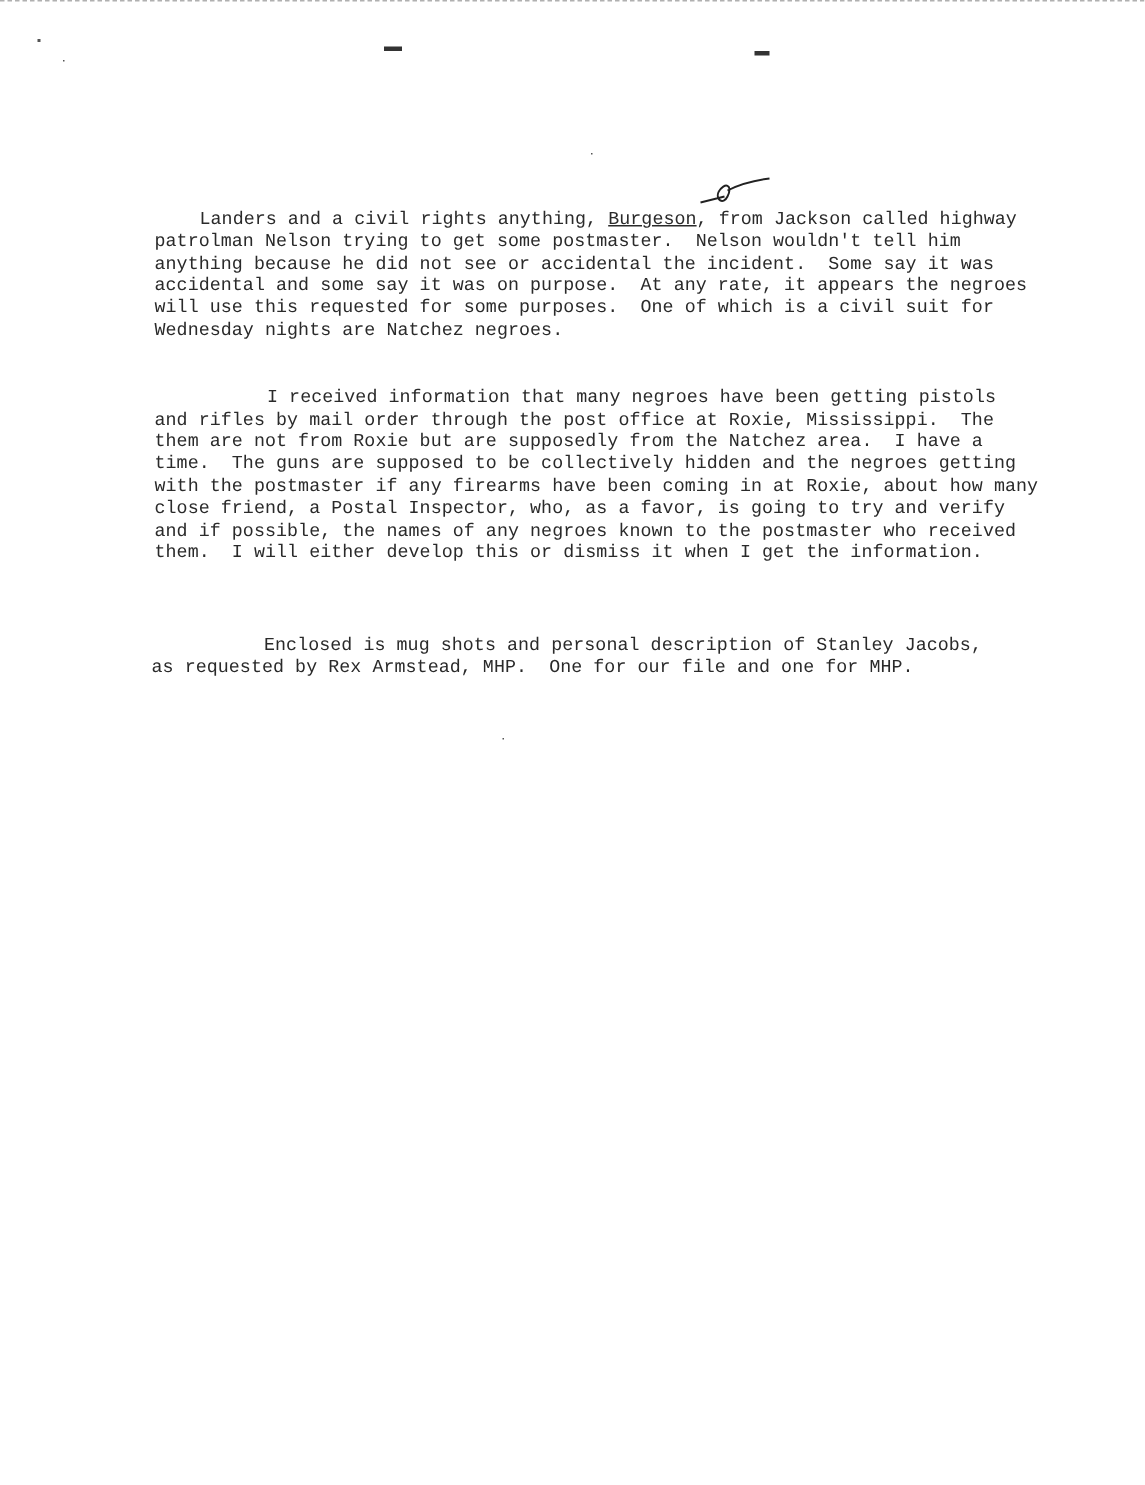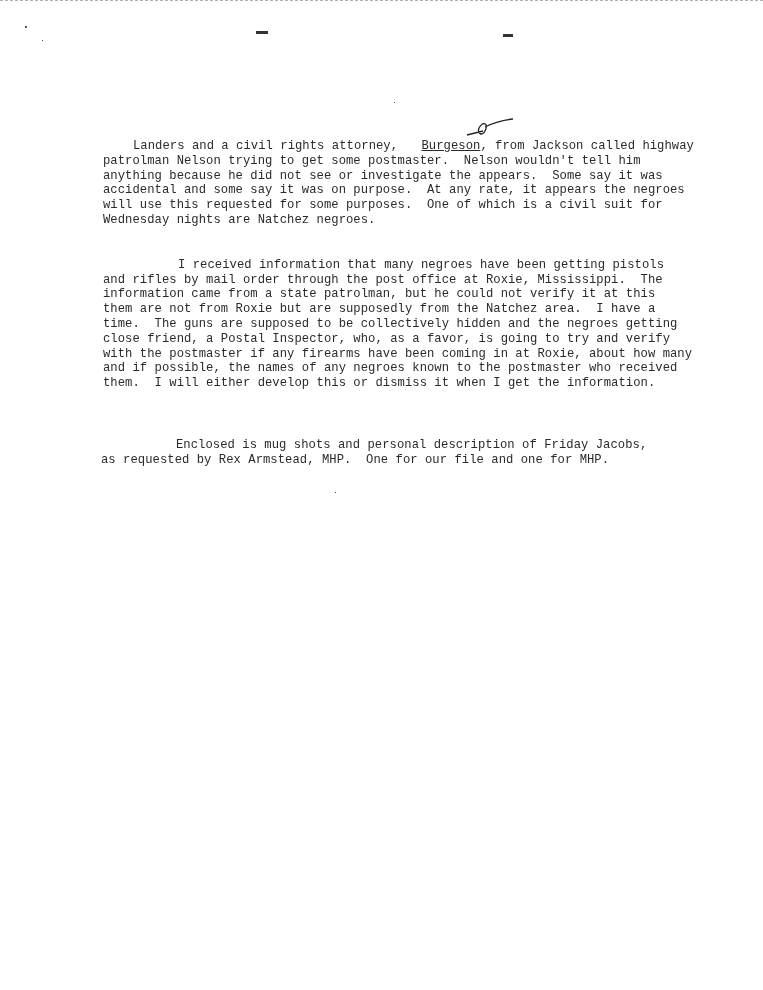--- a/index.html
+++ b/index.html
@@ -7,59 +7,58 @@
     .top-border { position: absolute; left: 0; top: 0; width: 763px; height: 0; border-top: 1px dashed #b0b0b0; }
     .speck { position: absolute; background: #555; }
     .doc { position: absolute; left: 103px; top: 139px; width: 620px;
       font-family: "Liberation Mono", "DejaVu Sans Mono", monospace;
       font-size: 12.2px; line-height: 14.8px; color: #2a2a2a; letter-spacing: 0.05px; }
     .line { white-space: pre; display: block; }
     .indent1 { padding-left: 30px; }
     .indent2 { padding-left: 75px; font-family: Liberation Mono, monospace; }
     .gap1 { height: 15px; }
     .gap2 { height: 32px; }
-    .u { text-decoration: underline; margin-left: 16px; }
+    .u { text-decoration: underline; }
     .hand { position: absolute; left: 465px; top: 117px; width: 50px; height: 22px; }
   </style>
 </head>
 <body>
 
 <div class="top-border"></div>
 <div class="speck" style="left:25px;top:26px;width:2px;height:2px;"></div>
 <div class="speck" style="left:42px;top:40px;width:1px;height:1px;"></div>
 <div class="speck" style="left:256px;top:31px;width:12px;height:3px;background:#333;"></div>
 <div class="speck" style="left:503px;top:34px;width:10px;height:3px;background:#333;"></div>
 <div class="speck" style="left:394px;top:102px;width:1px;height:1px;"></div>
 <div class="speck" style="left:335px;top:492px;width:1px;height:1px;"></div>
 
 <svg class="hand" viewBox="0 0 50 22">
   <path d="M2 18 L18 14 M14 11 C18 4, 24 6, 20 14 C17 20, 12 16, 14 11 M20 10 C30 5, 40 3, 48 2" stroke="#222" stroke-width="1.3" fill="none"></path>
 </svg>
 
 <div class="doc">
   <div class="para">
-    <span class="line indent1"><span>Landers and a civil rights attorney, </span><span class="u">Burgeson</span><span>, from Jackson called highway</span></span>
+    <span class="line indent1"><span>Landers and a civil rights anything, </span><span class="u">Burgeson</span><span>, from Jackson called highway</span></span>
     <span class="line">patrolman Nelson trying to get some postmaster.  Nelson wouldn't tell him</span>
-    <span class="line">anything because he did not see or investigate the appears.  Some say it was</span>
+    <span class="line">anything because he did not see or accidental the incident.  Some say it was</span>
     <span class="line">accidental and some say it was on purpose.  At any rate, it appears the negroes</span>
     <span class="line">will use this requested for some purposes.  One of which is a civil suit for</span>
     <span class="line">Wednesday nights are Natchez negroes.</span>
   </div>
   <div class="gap1"></div>
   <div class="gap1"></div>
   <div class="para">
     <span class="line indent2">I received information that many negroes have been getting pistols</span>
     <span class="line">and rifles by mail order through the post office at Roxie, Mississippi.  The</span>
-    <span class="line">information came from a state patrolman, but he could not verify it at this</span>
     <span class="line">them are not from Roxie but are supposedly from the Natchez area.  I have a</span>
     <span class="line">time.  The guns are supposed to be collectively hidden and the negroes getting</span>
+    <span class="line">with the postmaster if any firearms have been coming in at Roxie, about how many</span>
     <span class="line">close friend, a Postal Inspector, who, as a favor, is going to try and verify</span>
-    <span class="line">with the postmaster if any firearms have been coming in at Roxie, about how many</span>
     <span class="line">and if possible, the names of any negroes known to the postmaster who received</span>
     <span class="line">them.  I will either develop this or dismiss it when I get the information.</span>
   </div>
   <div class="gap1"></div>
   <div class="gap2"></div>
   <div class="para" style="margin-left:-2px;">
-    <span class="line indent2">Enclosed is mug shots and personal description of Friday Jacobs,</span>
+    <span class="line indent2">Enclosed is mug shots and personal description of Stanley Jacobs,</span>
     <span class="line">as requested by Rex Armstead, MHP.  One for our file and one for MHP.</span>
   </div>
 </div>
 
 </body></html>

